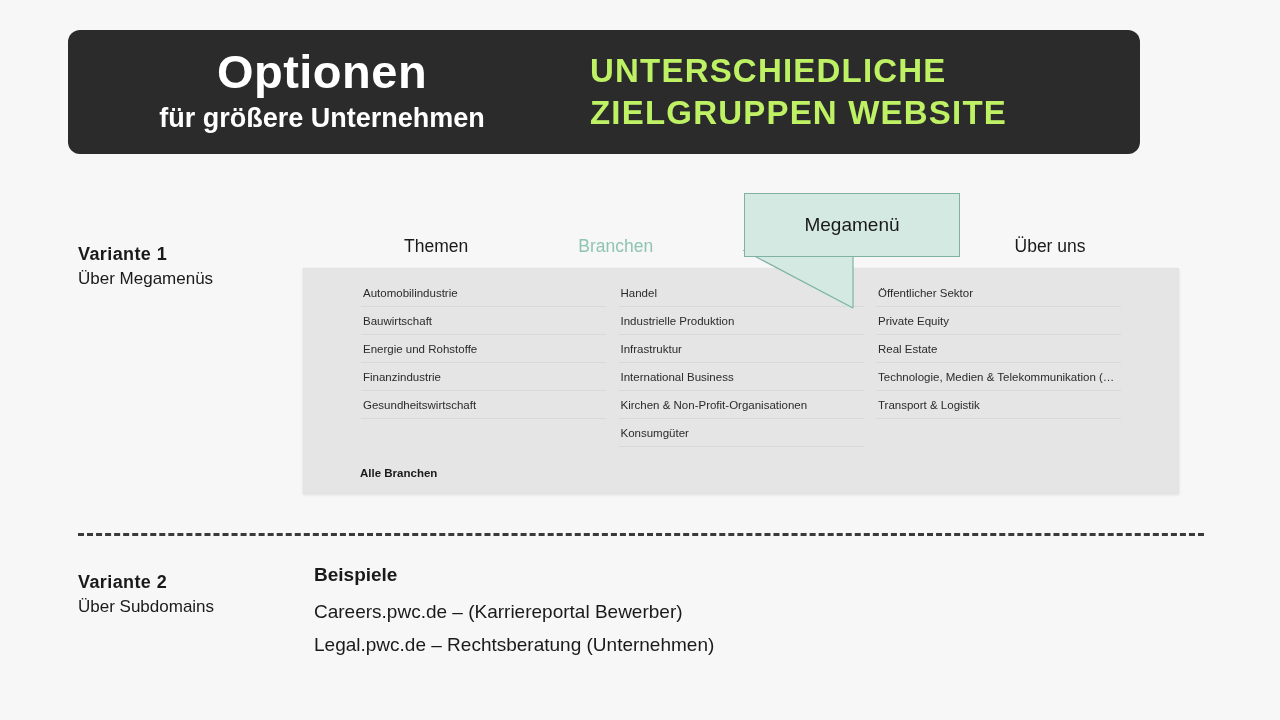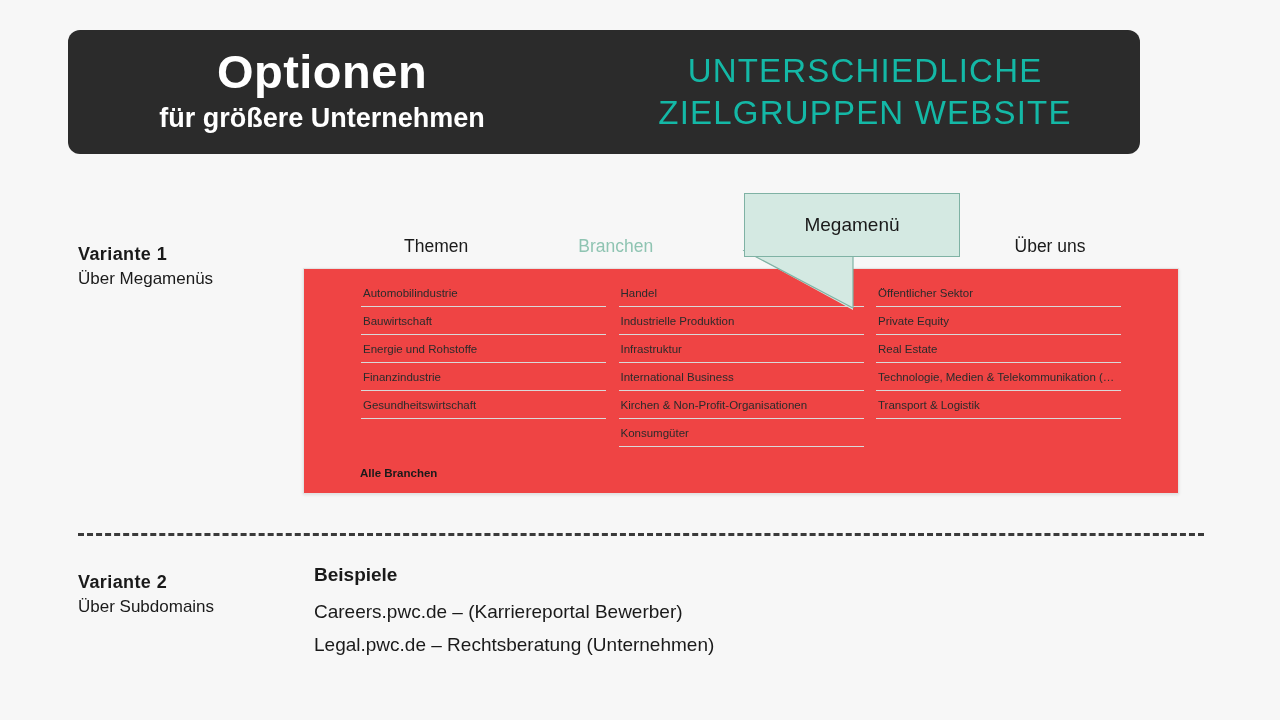--- a/index.html
+++ b/index.html
@@ -38,26 +38,27 @@
     letter-spacing: 0.5px;
   }
   .banner-sub {
     font-size: 27px;
     font-weight: bold;
     line-height: 1.25;
     margin-top: 6px;
   }
   .banner-right {
     flex: 1;
-    color: #14b8a6;
+    color: #bef264;
     font-size: 33px;
     line-height: 1.28;
     letter-spacing: 1.2px;
-    text-align: center;
+    text-align: left;
     padding-left: 6px;
+    font-weight: bold;
   }
   .banner-right div { white-space: nowrap; }
 
   
   .variant-label { position: absolute; }
   .variant-title {
     font-size: 18px;
     font-weight: bold;
     color: #1a1a1a;
     letter-spacing: 0.4px;
@@ -87,21 +88,21 @@
   .nav-item.active { color: #8fc4b2; }
   #nav-themen { margin-right: 66px; }
   #nav-branchen { margin-right: 72px; text-align: right; }
   #nav-dienst { margin-right: 72px; }
 
   
   .megapanel {
     position: absolute;
     left: 303px; top: 268px;
     width: 876px; height: 226px;
-    background: #ef4444;
+    background: #e5e5e5;
     border: 1px solid #e3e3e3;
     box-shadow: 0 1px 3px rgba(0,0,0,0.10);
   }
   .megapanel-inner {
     position: absolute;
     left: 57px; top: 10px;
     width: 760px;
     display: flex;
     justify-content: space-between;
   }

